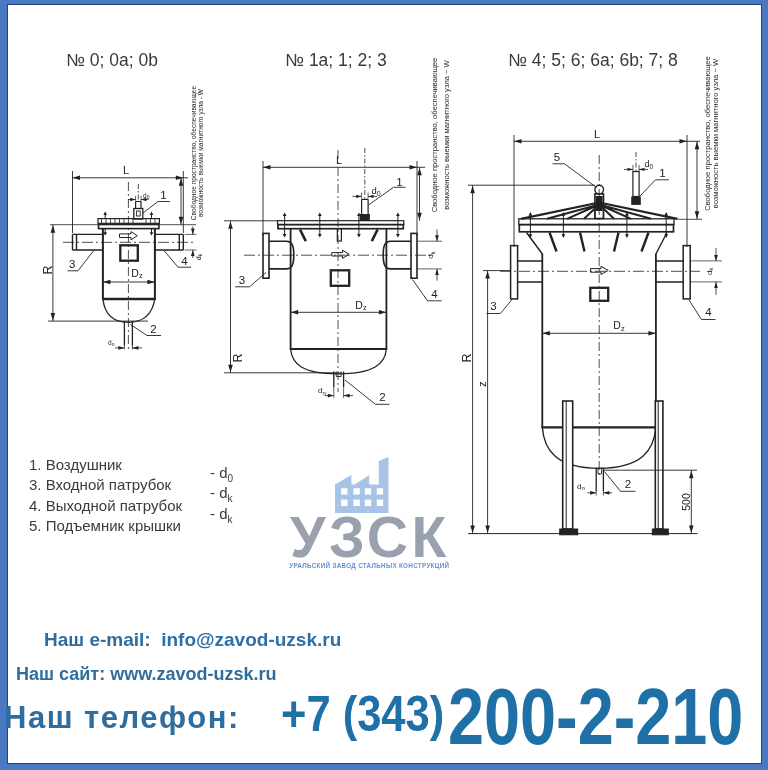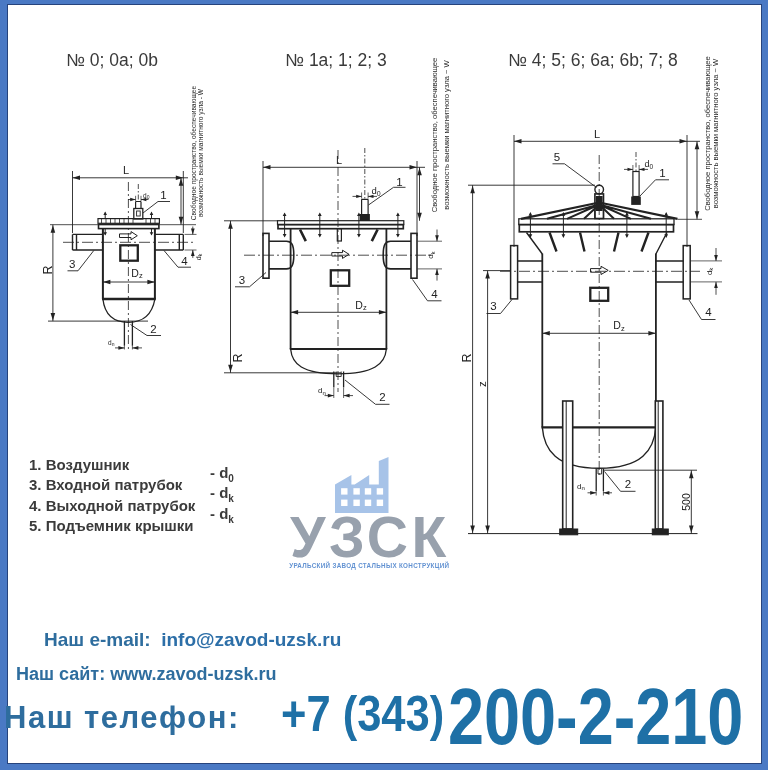--- a/index.html
+++ b/index.html
@@ -1,21 +1,21 @@
 <!DOCTYPE html>
 <html><head>
 <meta charset="utf-8">
 <style>
 html,body{margin:0;padding:0;}
 body{width:768px;height:770px;background:#4a79c4;font-family:"Liberation Sans", sans-serif;position:relative;overflow:hidden;}
 .page{position:absolute;left:7px;top:4px;width:753px;height:758px;background:#ffffff;border:1px solid #26437c;}
 svg text{font-family:"Liberation Sans", sans-serif;}
 .legend{position:absolute;left:29px;top:455px;font-size:15px;line-height:20.3px;color:#3b3b3b;width:230px;}
 .legend .dim{position:absolute;left:181px;margin-top:8px;}
-.lrow{position:relative;white-space:nowrap;font-weight:bold;}
+.lrow{position:relative;white-space:nowrap;}
 sub{font-size:10px;}
 .logo{position:absolute;left:288px;top:456px;width:160px;text-align:right;}
 .uzsk{font-size:57px;font-weight:bold;color:#98a1ad;letter-spacing:3.5px;line-height:42px;margin-top:3px;text-indent:2px;}
 .tagline{font-size:8px;font-weight:bold;color:#6292d2;letter-spacing:0.4px;white-space:nowrap;margin-top:3px;transform:translateX(-16px) scaleX(0.785);transform-origin:center top;}
 .email{position:absolute;left:28px;top:629px;font-size:19px;font-weight:bold;color:#2e6d9e;margin-left:16px;}
 .email .v{color:#2d6fa8;font-size:19px;}
 .site{position:absolute;left:16px;top:664px;font-size:18px;font-weight:bold;color:#2e6d9e;}
 .phone{position:absolute;left:4px;top:700px;font-size:31px;font-weight:bold;color:#2e6d9e;letter-spacing:1.5px;white-space:nowrap;}
 .ph1{position:absolute;left:281px;top:685px;font-size:50px;font-weight:bold;color:#1e70a6;transform:scaleX(0.87);transform-origin:left top;letter-spacing:0px;white-space:nowrap;}
 .ph2{position:absolute;left:448px;top:671px;font-size:79px;font-weight:bold;color:#1e70a6;transform:scaleX(0.82);transform-origin:left top;letter-spacing:0px;white-space:nowrap;}

